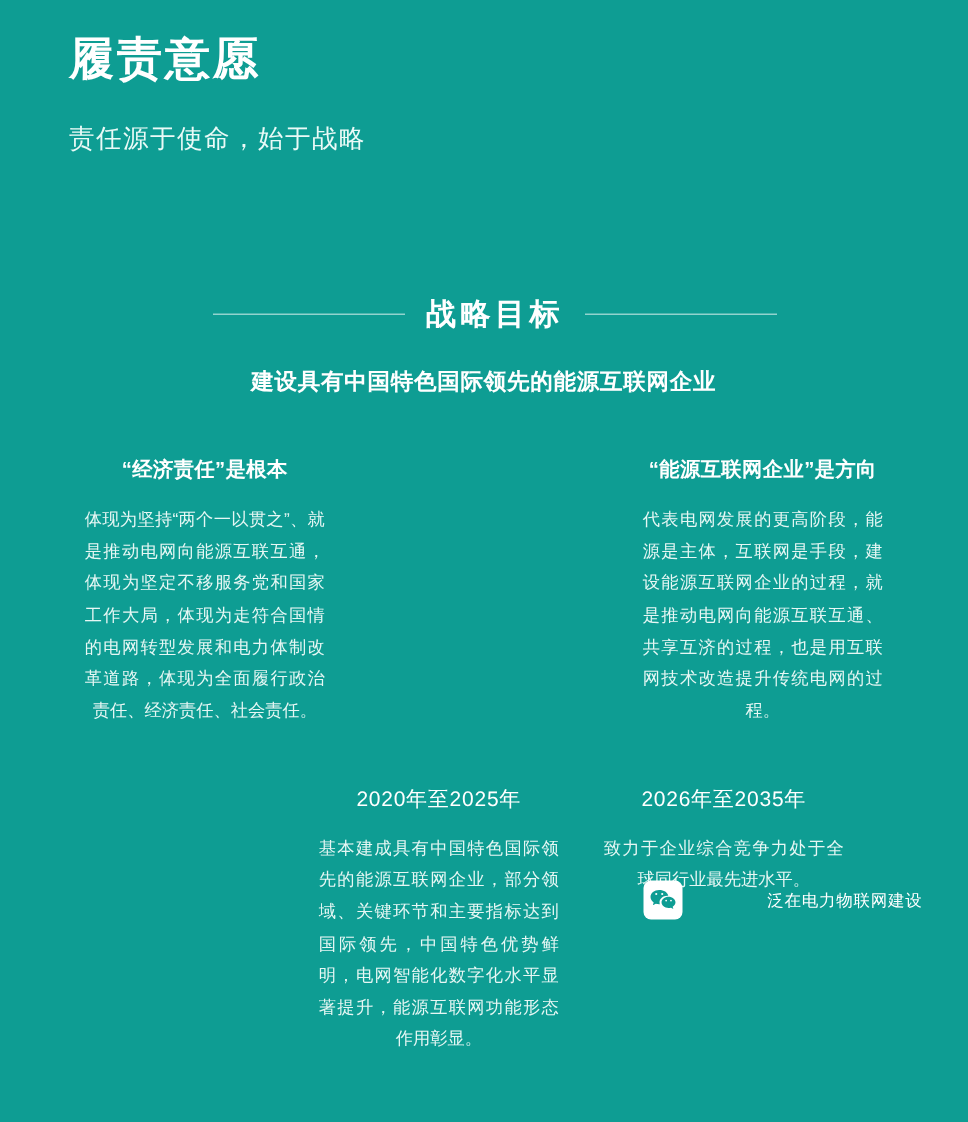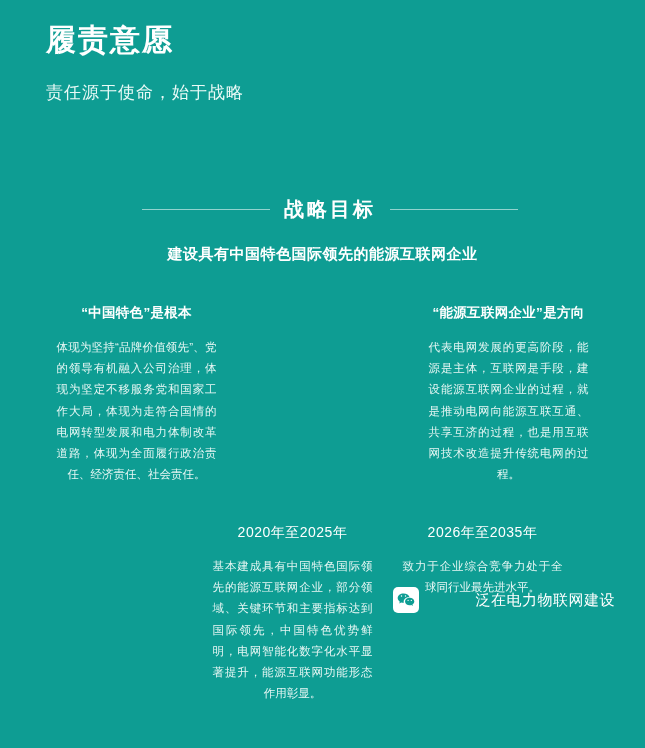--- a/index.html
+++ b/index.html
@@ -151,21 +151,21 @@
     width: 26px;
     height: 26px;
     background: #ffffff;
     border-radius: 5px;
     display: flex;
     align-items: center;
     justify-content: center;
   }
   .wechat-badge svg { display: block; }
   .footer-text {
-    font-size: 15px;
+    font-size: 11px;
     color: #ffffff;
     letter-spacing: 0.5px;
     margin-left: 48px;
   }
 </style>
 </head>
 <body>
 
 <div class="page">
 
@@ -178,22 +178,22 @@
     <div class="section-title-row">
       <span class="rule"></span>
       <span class="section-title">战略目标</span>
       <span class="rule"></span>
     </div>
     <div class="section-sub">建设具有中国特色国际领先的能源互联网企业</div>
   </div>
 
   <div class="cols">
     <div class="col">
-      <div class="col-head">“中国特色”是根本</div>
-      <div class="col-body">体现为坚持“品牌价值领先”、党的领导有机融入公司治理，体现为坚定不移服务党和国家工作大局，体现为走符合国情的电网转型发展和电力体制改革道路，体现为全面履行政治责任、经济责任、社会责任。</div>
+      <div class="col-head">“经济责任”是根本</div>
+      <div class="col-body">体现为坚持“两个一以贯之”、就是推动电网向能源互联互通，体现为坚定不移服务党和国家工作大局，体现为走符合国情的电网转型发展和电力体制改革道路，体现为全面履行政治责任、经济责任、社会责任。</div>
     </div>
     <div class="col">
     </div>
     <div class="col">
       <div class="col-head">“能源互联网企业”是方向</div>
       <div class="col-body">代表电网发展的更高阶段，能源是主体，互联网是手段，建设能源互联网企业的过程，就是推动电网向能源互联互通、共享互济的过程，也是用互联网技术改造提升传统电网的过程。</div>
     </div>
   </div>
 
   <div class="cols2">

